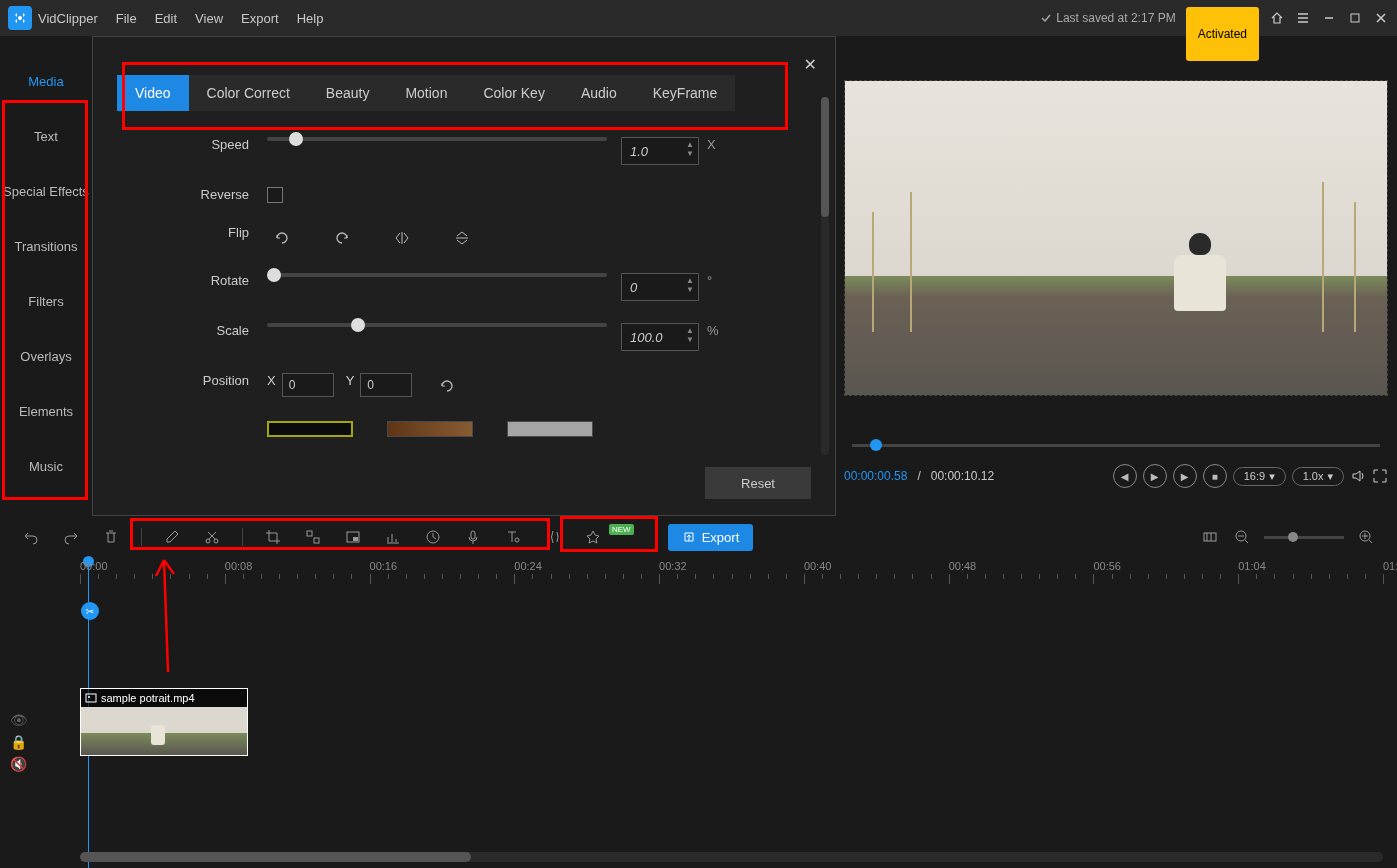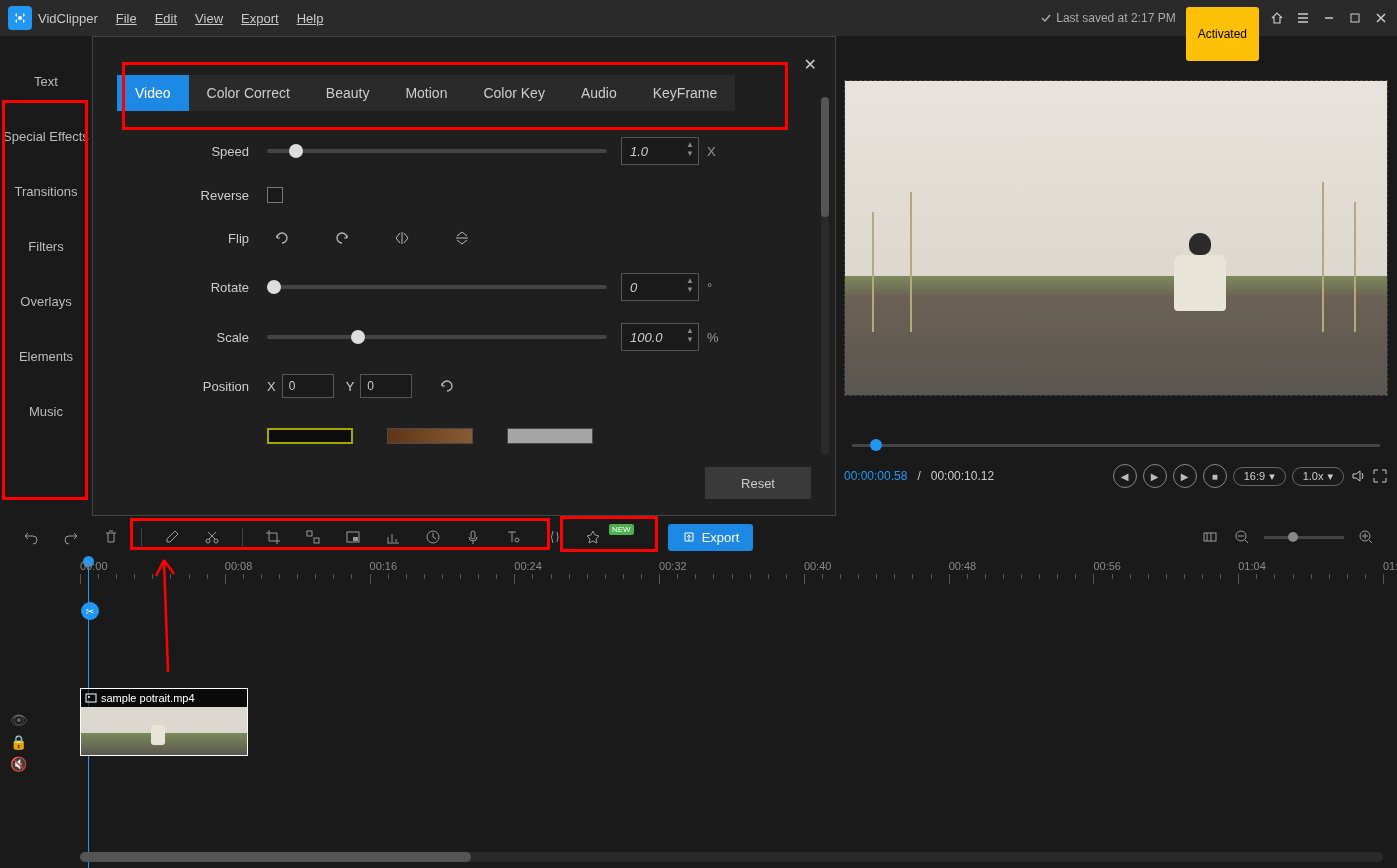--- a/index.html
+++ b/index.html
@@ -2,38 +2,38 @@
 <html><head>
 <meta charset="utf-8">
 <style>
   * { box-sizing: border-box; margin: 0; padding: 0; font-family: "Segoe UI", Arial, sans-serif; }
   body { background: #1a1a1a; color: #c8c8c8; width: 1397px; height: 868px; overflow: hidden; position: relative; }
 
   
   .menubar { height: 36px; background: #2a2a2a; display: flex; align-items: center; padding: 0 8px; font-size: 13px; }
   .logo { width: 24px; height: 24px; background: #2196f3; border-radius: 4px; display: flex; align-items: center; justify-content: center; color:#fff; font-size:14px; margin-right:6px;}
   .app-name { font-weight: 500; margin-right: 18px; }
-  .menu-item { margin-right: 18px; cursor: pointer; text-decoration: underline; }
+  .menu-item { margin-right: 18px; cursor: pointer; }
   .menubar-right { margin-left: auto; display: flex; align-items: center; gap: 10px; }
   .last-saved { font-size: 12px; color: #aaa; display:flex; align-items:center; gap:4px;}
   .activated { background: #ffc107; color: #000; font-size: 12px; padding: 20px 12px; border-radius: 3px; margin-top: 32px; }
   .win-icon { width: 16px; height: 16px; display:inline-flex; align-items:center; justify-content:center; color:#ccc; cursor:pointer; }
   .sidebar { width: 92px; background: #1a1a1a; display: flex; flex-direction: column; align-items: center; padding-top: 18px; gap: 0; }
   .side-tab { width: 100%; text-align: center; padding: 20px 0; font-size: 13px; color: #bbb; cursor:pointer;}
   .side-tab.active { color: #2196f3; }
   .red-box { position: absolute; border: 3px solid #ff0000; pointer-events: none; }
 
   
   .dialog { position: absolute; left: 92px; top: 36px; width: 744px; height: 480px; background: #1f1f1f; border: 1px solid #444; padding: 20px 24px 16px 24px; }
   .dialog-close { position: absolute; top: 18px; right: 18px; color: #ccc; cursor:pointer; font-size:16px;}
   .dialog-tabs { display: flex; gap: 0; margin-top: 18px; }
   .dtab { padding: 10px 18px; font-size: 14px; background: #2a2a2a; color:#ccc; cursor:pointer;}
   .dtab.active { background: #1e88e5; color: #fff; }
   .dialog-body { margin-top: 26px; padding-left: 40px; }
-  .drow { display: flex; align-items: center; margin-bottom: 22px; font-size: 13px; color:#ccc;}
+  .drow { display: flex; margin-bottom: 22px; font-size: 13px; color:#ccc;}
   .dlabel { width: 110px; text-align: right; padding-right: 18px; }
   .slider { flex: 0 0 340px; height: 4px; background: #444; position: relative; border-radius:2px;}
   .slider-thumb { position: absolute; top: -5px; width: 14px; height: 14px; background: #ddd; border-radius: 50%; }
   .numbox { width: 78px; height: 28px; background: #1a1a1a; border: 1px solid #555; color:#ccc; display:flex; align-items:center; padding:0 8px; font-size:13px; margin-left:14px; position:relative;font-style:italic;}
   .numbox .spinners { position:absolute; right:4px; top:2px; font-size:8px; line-height:9px; color:#888;}
   .unit { margin-left: 8px; color:#999;}
   .checkbox { width:16px; height:16px; border:1px solid #777; background:#1a1a1a; }
   .iconbtn { width:30px; height:26px; display:inline-flex; align-items:center; justify-content:center; color:#bbb; margin-right:30px; cursor:pointer;}
   .smallinput { width:52px; height:24px; background:#1a1a1a; border:1px solid #555; color:#ccc; padding:0 6px; font-size:12px; margin:0 12px 0 6px;}
   .swatch { width:86px; height:16px; border:1px solid #666; margin-right:34px;}
@@ -135,20 +135,21 @@
       </span>
     <span class="win-icon">
         <svg width="12" height="12" viewBox="0 0 12 12">
           <path d="M2 2 L10 10 M10 2 L2 10" stroke="#ccc" stroke-width="1.5"></path>
         </svg>
       </span>
   </div>
 </div>
 
 <div class="sidebar" style="position:absolute; left:0; top:36px;">
+  <div class="side-tab active">Media</div>
   <div class="side-tab">Text</div>
   <div class="side-tab">Special Effects</div>
   <div class="side-tab">Transitions</div>
   <div class="side-tab">Filters</div>
   <div class="side-tab">Overlays</div>
   <div class="side-tab">Elements</div>
   <div class="side-tab">Music</div>
 </div>
 
 <div class="dialog">

